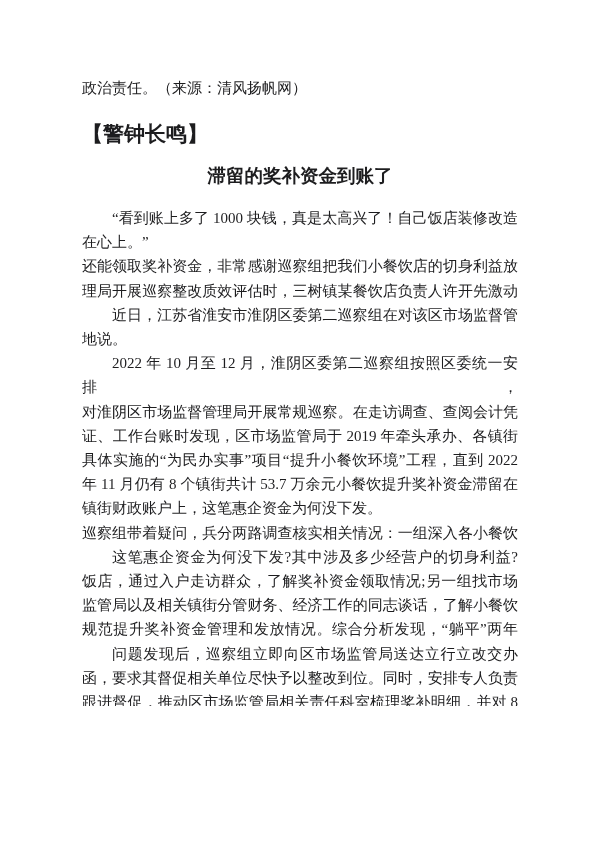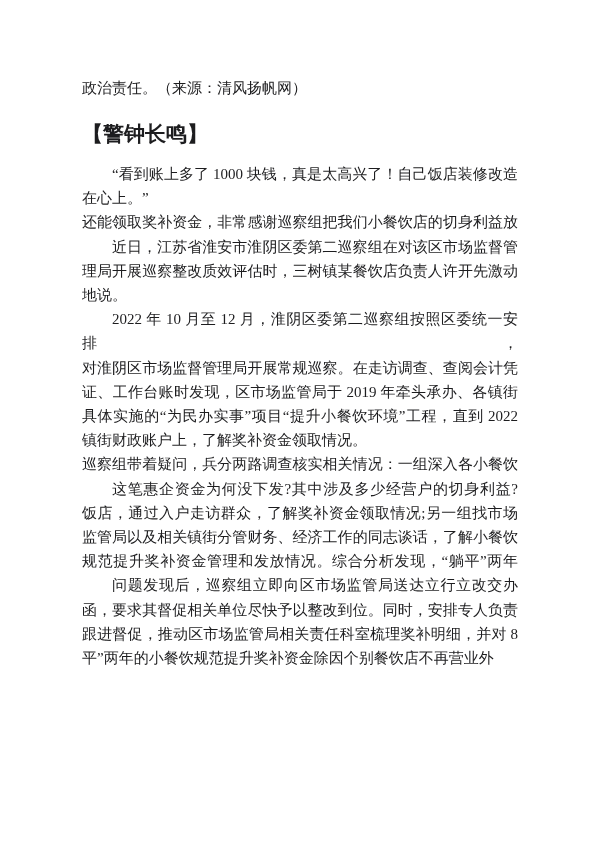--- a/index.html
+++ b/index.html
@@ -70,37 +70,39 @@
     color: #1d1d1f;
   }
 </style>
 </head>
 <body>
 
 <div class="page">
   <div class="content">
     <div class="intro-line">政治责任。（来源：清风扬帆网）</div>
     <div class="section-header">【警钟长鸣】</div>
+    <div class="article-title">滞留的奖补资金到账了</div>
     <div class="article-body">
         <div class="para">
           <div class="line para-first">“看到账上多了 1000 块钱，真是太高兴了！自己饭店装修改造</div>
           <div class="line para-last">在心上。”</div>
           <div class="line">还能领取奖补资金，非常感谢巡察组把我们小餐饮店的切身利益放</div>
         </div>
         <div class="para">
+          <div class="line">理局开展巡察整改质效评估时，三树镇某餐饮店负责人许开先激动</div>
           <div class="line para-first">近日，江苏省淮安市淮阴区委第二巡察组在对该区市场监督管</div>
-          <div class="line">理局开展巡察整改质效评估时，三树镇某餐饮店负责人许开先激动</div>
           <div class="line para-last">地说。</div>
         </div>
         <div class="para">
           <div class="line para-first">2022 年 10 月至 12 月，淮阴区委第二巡察组按照区委统一安排，</div>
           <div class="line">对淮阴区市场监督管理局开展常规巡察。在走访调查、查阅会计凭</div>
           <div class="line">证、工作台账时发现，区市场监管局于 2019 年牵头承办、各镇街</div>
           <div class="line">具体实施的“为民办实事”项目“提升小餐饮环境”工程，直到 2022</div>
-          <div class="line para-last">镇街财政账户上，了解奖补资金领取情况。</div>
+          <div class="line">年 11 月仍有 8 个镇街共计 53.7 万余元小餐饮提升奖补资金滞留在</div>
+          <div class="line para-last">镇街财政账户上，这笔惠企资金为何没下发。</div>
         </div>
         <div class="para">
           <div class="line">巡察组带着疑问，兵分两路调查核实相关情况：一组深入各小餐饮</div>
           <div class="line para-first">这笔惠企资金为何没下发?其中涉及多少经营户的切身利益?</div>
           <div class="line">饭店，通过入户走访群众，了解奖补资金领取情况;另一组找市场</div>
           <div class="line">监管局以及相关镇街分管财务、经济工作的同志谈话，了解小餐饮</div>
           <div class="line">规范提升奖补资金管理和发放情况。综合分析发现，“躺平”两年</div>
         </div>
         <div class="para">
           <div class="line para-first">问题发现后，巡察组立即向区市场监管局送达立行立改交办</div>

